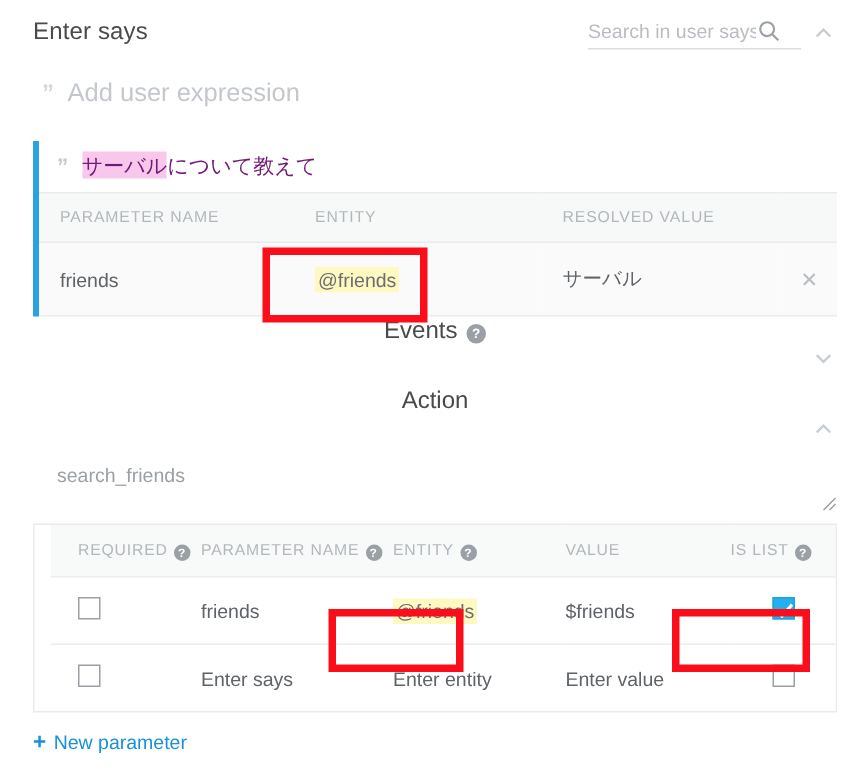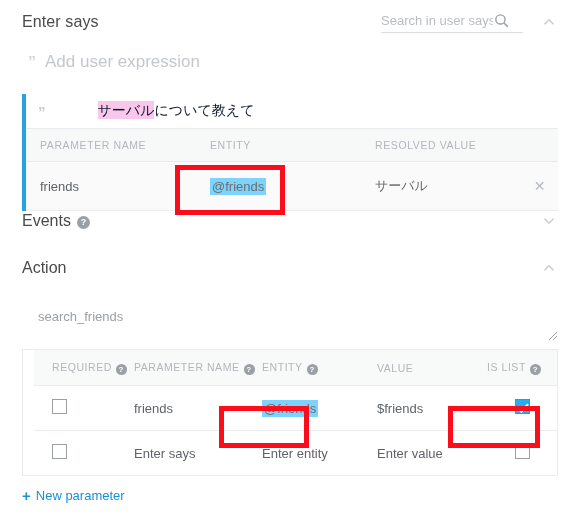--- a/index.html
+++ b/index.html
@@ -29,21 +29,21 @@
   .section-title {
     font-size: 16px;
     color: #4a4a4a;
     font-weight: 400;
     letter-spacing: .1px;
   }
   .head-right {
     margin-left: auto;
     display: flex;
     align-items: flex-end;
-    gap: 17px;
+    gap: 6px;
   }
   .search-wrap {
     position: relative;
     display: flex;
     align-items: center;
     border-bottom: 1px solid #dadce0;
     padding-bottom: 3px;
     width: 142px;
   }
   .search-input {
@@ -105,22 +105,21 @@
   }
   .expr-quote {
     color: #c6cacd;
     font-size: 15px;
     font-weight: 700;
     line-height: 1;
     letter-spacing: -1px;
   }
   .expr-text {
     font-size: 14px;
-    color: #0f172a;
-    margin-left: 43px;
+    color: #701a75;
   }
   .hl-pink {
     background: #f9c6ec;
     padding: 1px 0;
   }
 
   table.grid {
     width: 100%;
     border-collapse: collapse;
     table-layout: fixed;
@@ -140,44 +139,45 @@
   .usertbl tbody td {
     background: #fafafa;
     border-bottom: 1px solid #ececec;
     padding: 14px 0 14px 14px;
     font-size: 13px;
     color: #5f6368;
     height: 20px;
     vertical-align: middle;
   }
   .ent-chip {
-    background: #7dd3fc;
+    background: #fef9c3;
     color: #6d6d6d;
     padding: 1px 2px;
   }
   .resolved-val {
     color: #5f6368;
     font-size: 13px;
   }
   .xcell { text-align: center; padding-left: 0 !important; }
   .x-btn {
     color: #b6bcc2;
     font-size: 14px;
     cursor: pointer;
     line-height: 1;
     display: inline-block;
   }
 
   
   .collapse-row {
     height: 46px;
     display: flex;
-    align-items: flex-start;
+    align-items: center;
     padding: 0 18px 0 22px;
     border-top: 1px solid transparent;
+    flex-direction: column;
   }
   .collapse-row .label {
     font-size: 16px;
     color: #4a4a4a;
     display: flex;
     align-items: center;
     gap: 6px;
   }
   .collapse-row .chev { margin-left: auto; margin-bottom: 0; }
 

